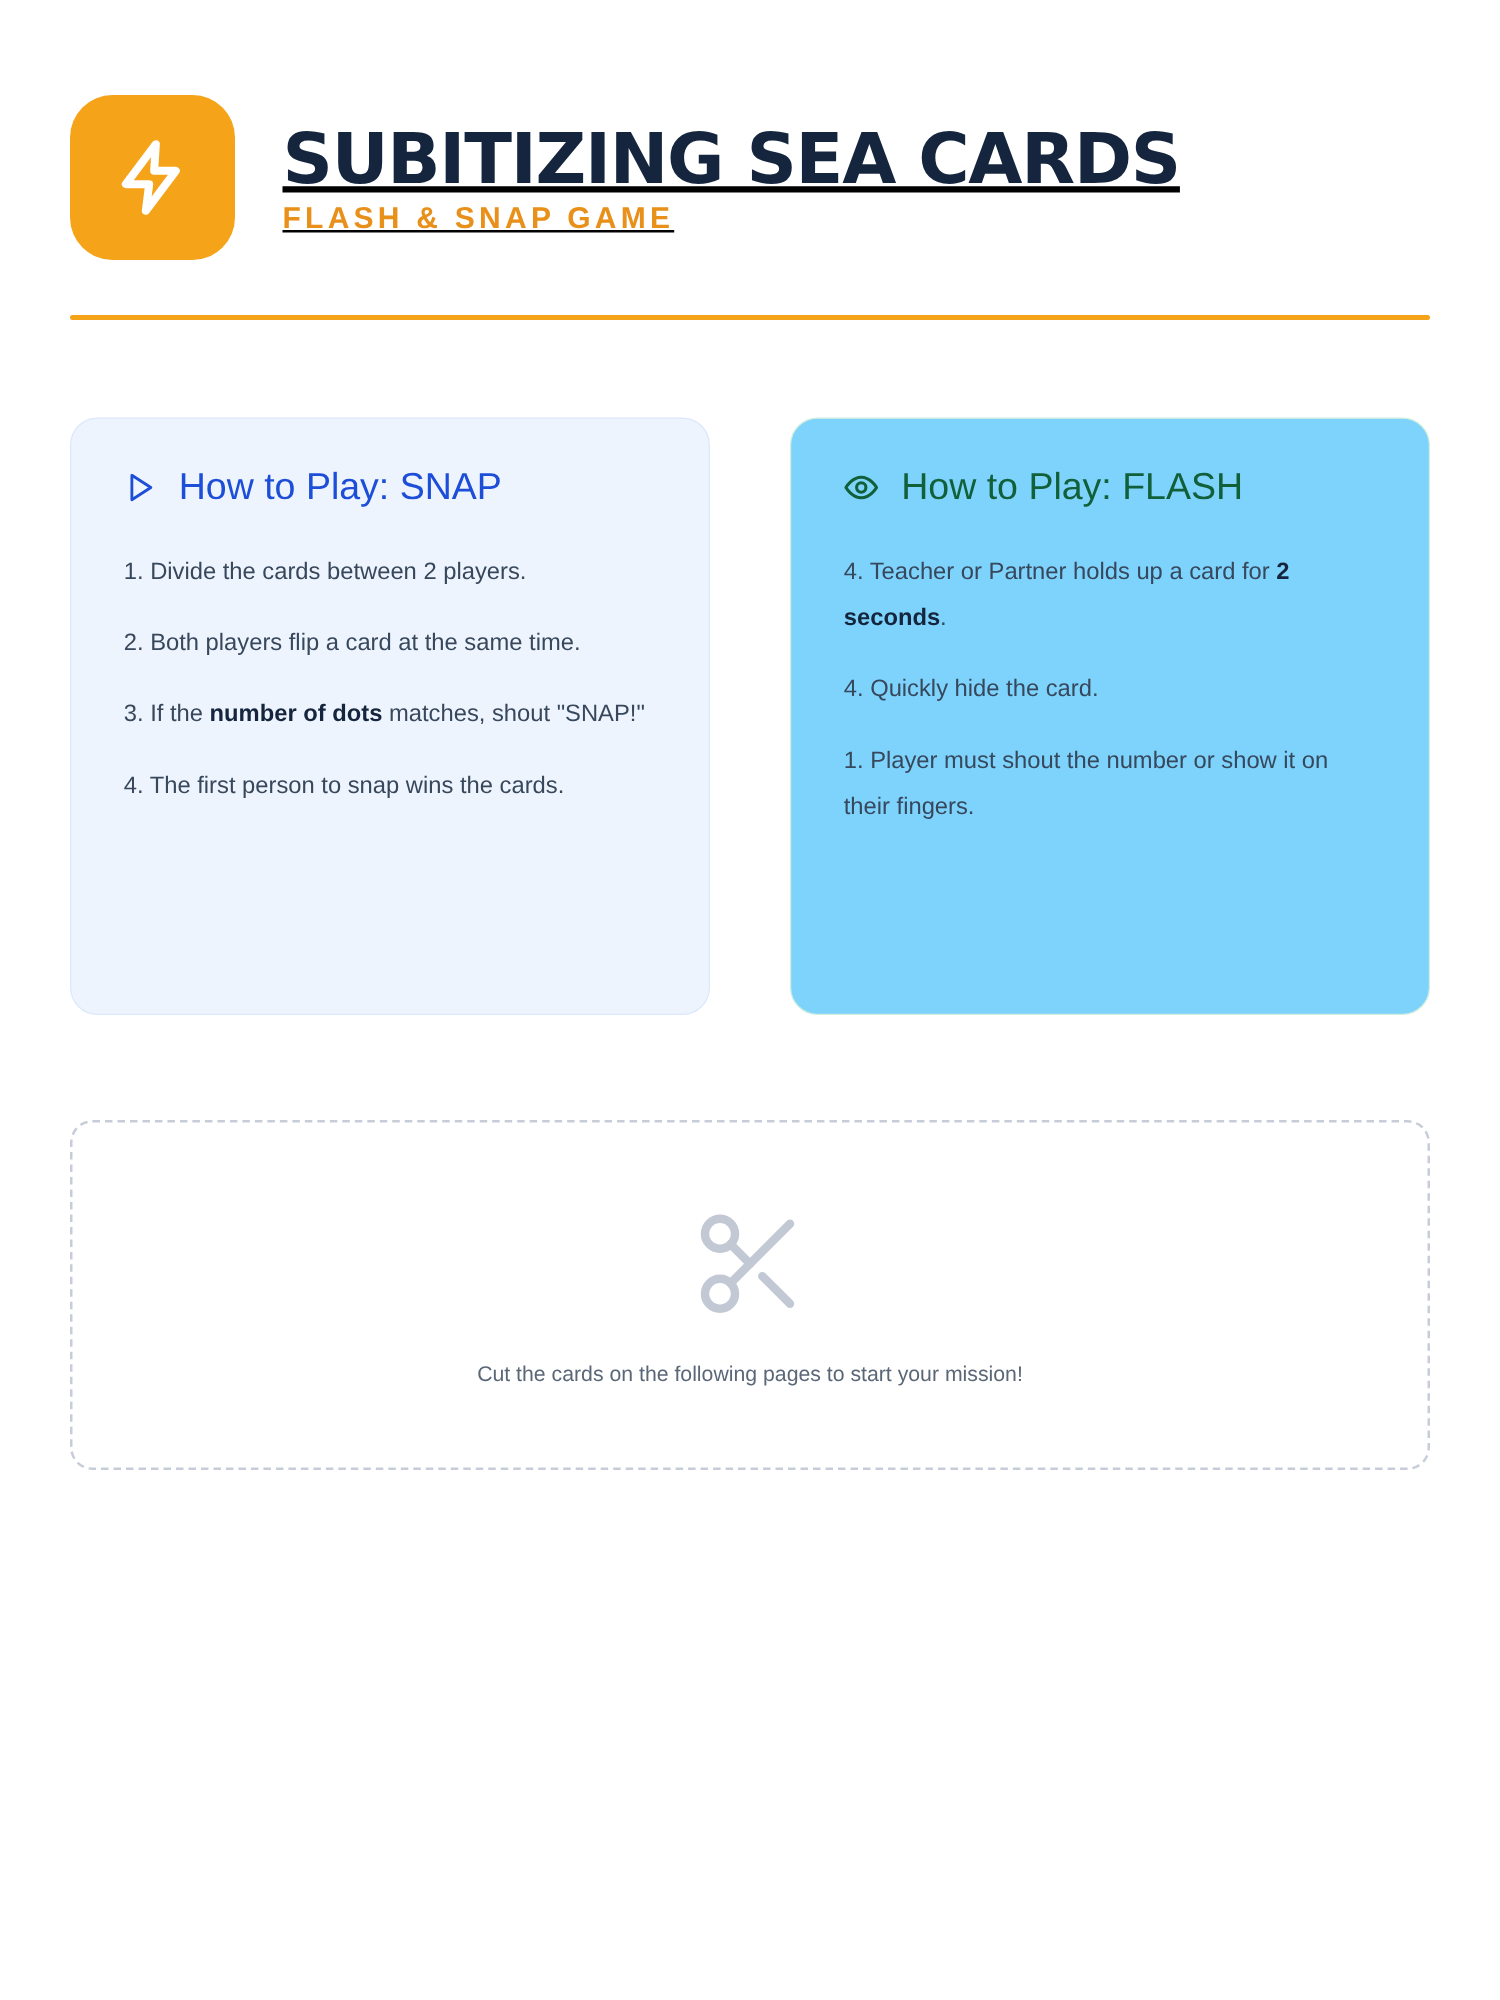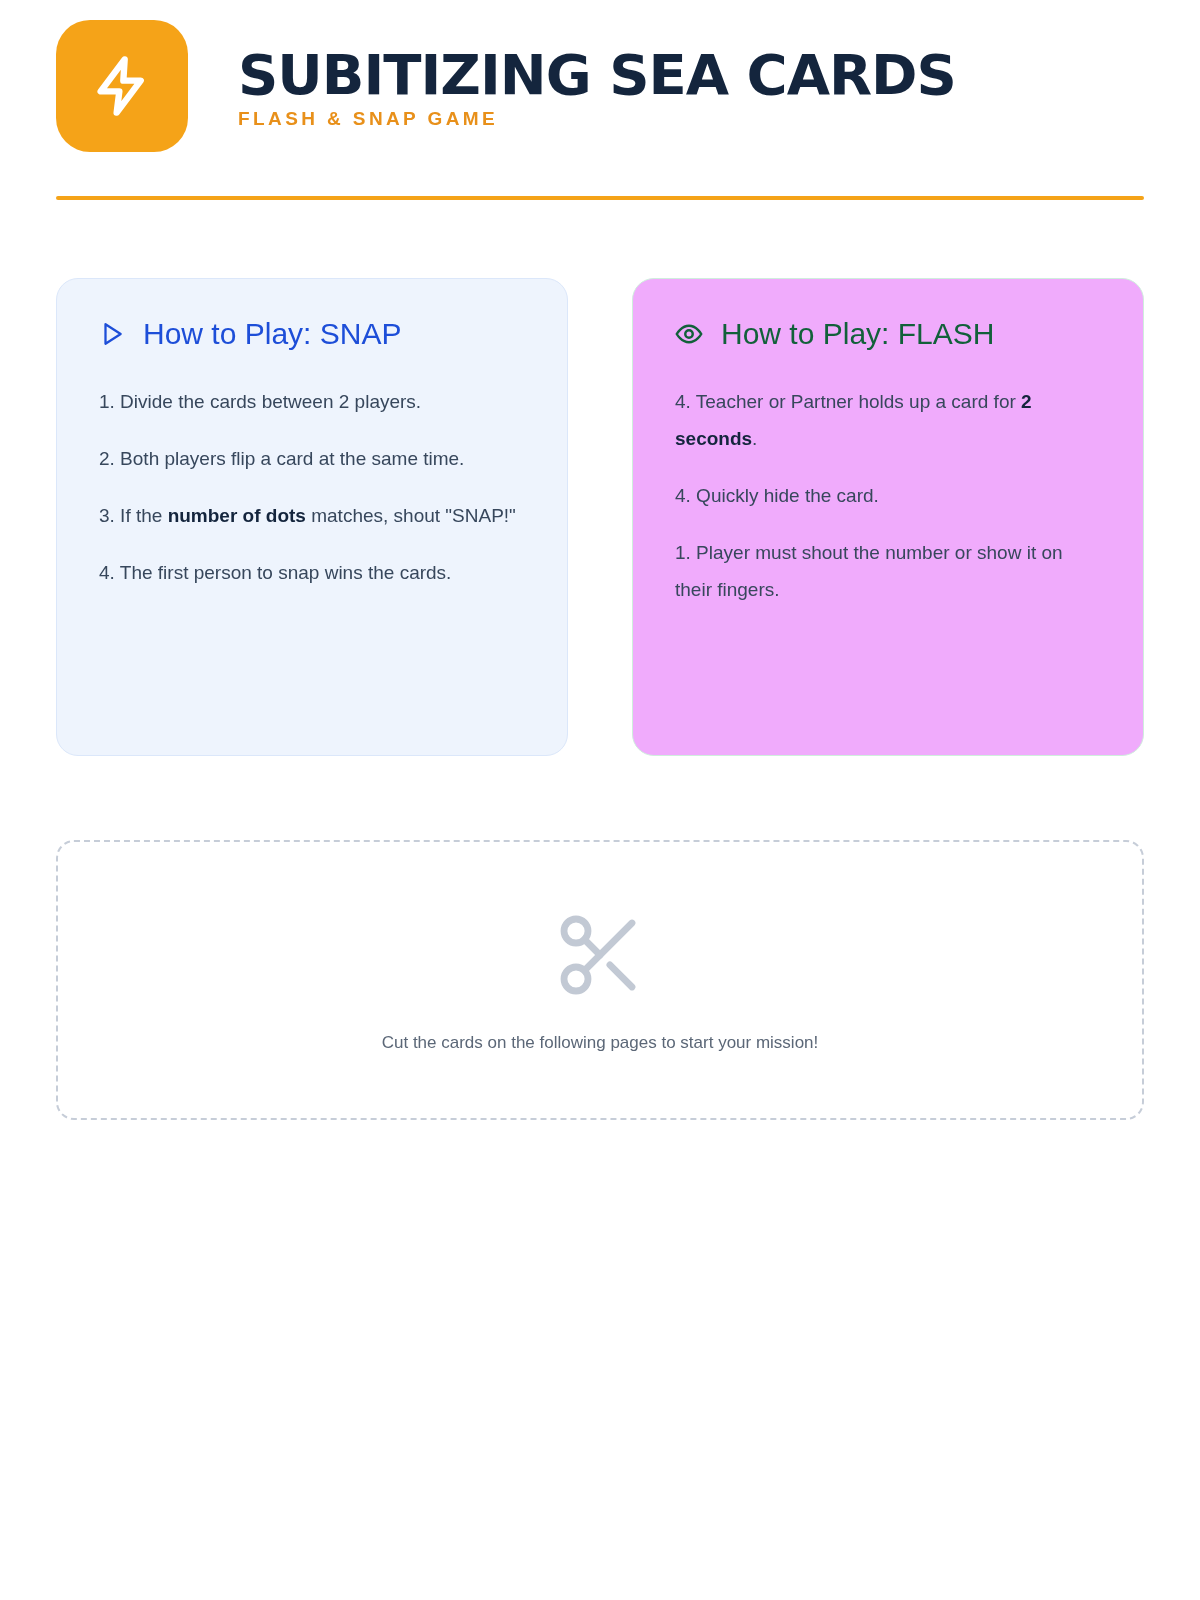--- a/index.html
+++ b/index.html
@@ -15,22 +15,23 @@
     width: 1200px;
     height: 1600px;
     position: relative;
     padding: 0 56px;
   }
 
   
   .header {
     display: flex;
     align-items: center;
-    padding-top: 20px;
-    gap: 50px;
+    padding-top: 76px;
+    gap: 38px;
+    text-decoration: underline;
   }
   .logo-badge {
     width: 132px;
     height: 132px;
     border-radius: 34px;
     background: #f5a318;
     display: flex;
     align-items: center;
     justify-content: center;
     flex: none;
@@ -41,21 +42,21 @@
     font-size: 56px;
     font-weight: bold;
     letter-spacing: -1px;
     color: #14253d;
     line-height: 1.05;
     margin: 0;
     font-family: "DejaVu Sans", sans-serif;
   }
   .subtitle {
     margin-top: 4px;
-    font-size: 19px;
+    font-size: 24px;
     font-weight: bold;
     letter-spacing: 3.4px;
     color: #e8901a;
     font-family: "Liberation Sans", sans-serif;
   }
   .rule {
     margin-top: 44px;
     height: 4px;
     background: #f5a318;
     border-radius: 2px;
@@ -71,21 +72,21 @@
     flex: 1;
     border-radius: 22px;
     padding: 40px 42px 44px 42px;
     min-height: 478px;
   }
   .inst-card.snap {
     background: #eef4fd;
     border: 1px solid #dbe7fa;
   }
   .inst-card.flash {
-    background: #f0abfc;
+    background: #7dd3fc;
     border: 1px solid #cfeedd;
   }
   .card-head {
     display: flex;
     align-items: center;
     gap: 18px;
     margin-bottom: 34px;
   }
   .card-head .ttl {
     font-size: 30px;

